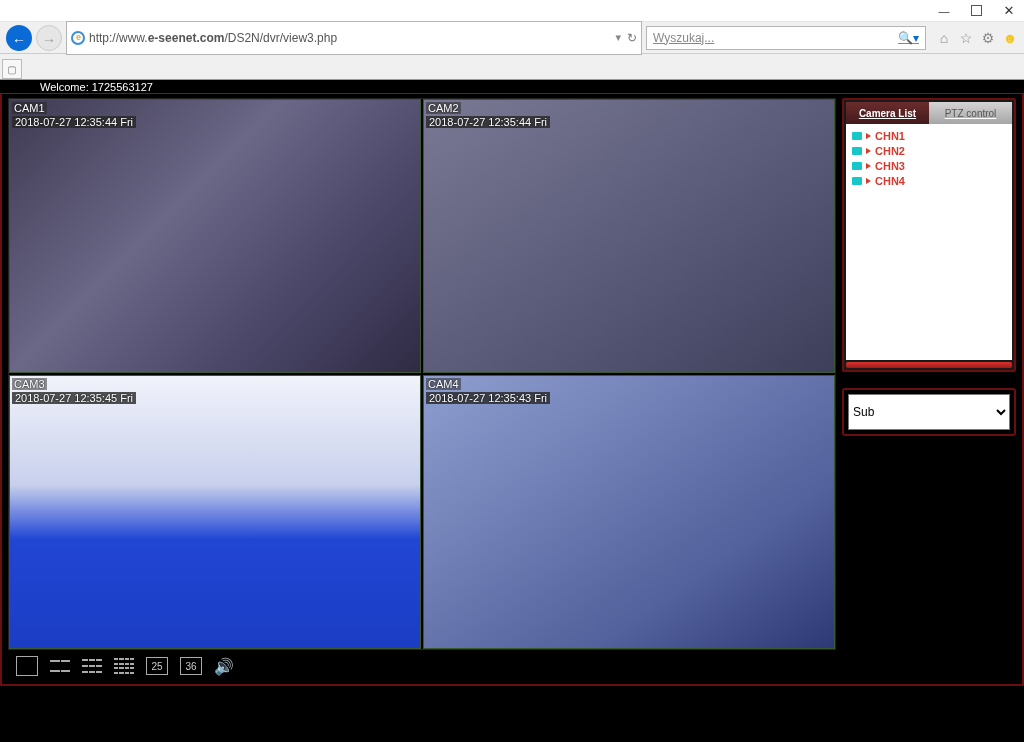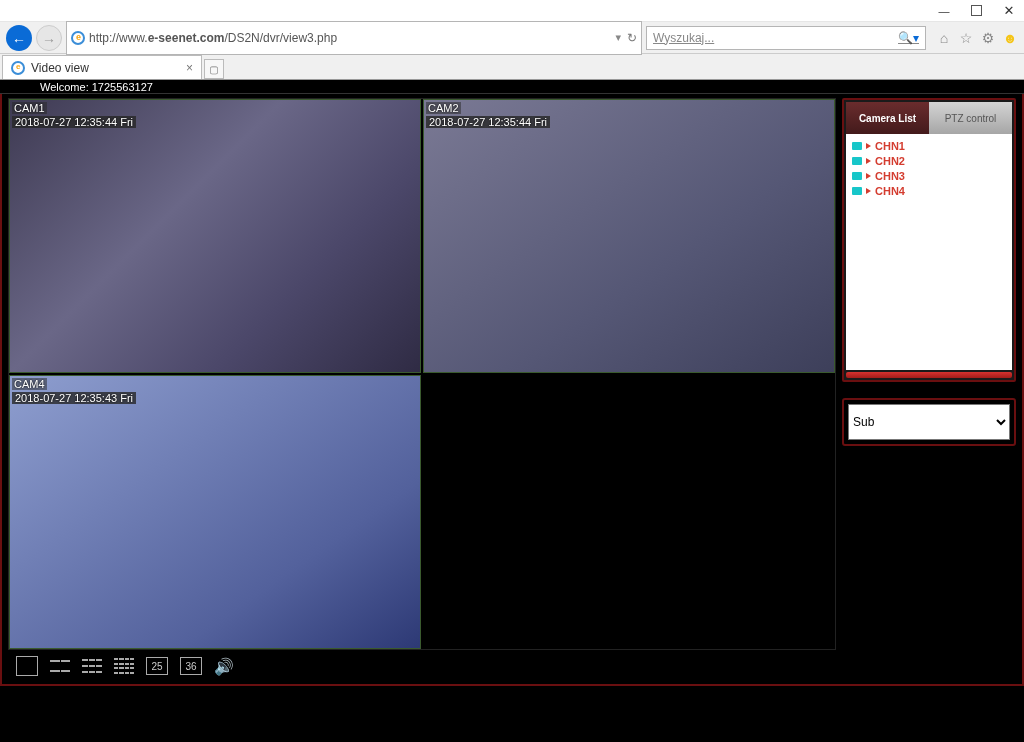--- a/index.html
+++ b/index.html
@@ -72,21 +72,21 @@
 .g-2x2,.g-3x3,.g-4x4{display:grid; gap:1px; width:20px; height:18px;}
 .g-2x2{grid-template-columns:1fr 1fr; grid-template-rows:1fr 1fr;}
 .g-3x3{grid-template-columns:1fr 1fr 1fr; grid-template-rows:1fr 1fr 1fr;}
 .g-4x4{grid-template-columns:repeat(4,1fr); grid-template-rows:repeat(4,1fr);}
 .g-2x2 i,.g-3x3 i,.g-4x4 i{ border:1px solid #aaa;}
 .g-num{ border:1px solid #aaa; width:22px; height:18px; font-size:10px; color:#ccc; display:flex; align-items:center; justify-content:center;}
 .g-spk{ color:#c74423; font-size:16px;}
 
 .side{ width:174px; display:flex; flex-direction:column; }
 .side-box{ border:2px solid #6a0f10; border-radius:2px; padding:2px; background:#1a1a1a;}
-.side-tabs{ height:32px; display:flex;}
+.side-tabs{ height:22px; display:flex;text-decoration:underline;}
 .side-tabs .t{ flex:1; display:flex; align-items:center; justify-content:center; font-size:10px; cursor:pointer; color:#e6e6e6;}
 .side-tabs .t.active{ background:linear-gradient(#6a2c2d,#431a1b); font-weight:bold; color:#fff;}
 .side-tabs .t.inactive{ background:linear-gradient(#d4d4d4,#a6a6a6); color:#555;}
 .cam-list{ background:#fff; height:236px; padding:6px 6px; display:flex; flex-direction:column; gap:3px;}
 .cam-list .row{ display:flex; align-items:center; gap:4px; font-size:11px; font-weight:bold; color:#d43c2f; cursor:pointer;}
 .cam-dot{ width:10px;height:8px; background:#17c6c9; border-radius:1px;}
 .cam-tri{ width:0; height:0; border-left:5px solid #d43c2f; border-top:3px solid transparent; border-bottom:3px solid transparent;}
 .side-btns{ height:22px; margin-top:2px; display:flex; gap:3px;}
 .side-btns button{ flex:1; font-size:11px; background:linear-gradient(#707070,#4a4a4a); color:#fff; border:1px solid #333; cursor:pointer;}
 .red-bar{ height:6px; background:linear-gradient(#d6322f,#a11c19); margin-top:2px; border-radius:2px;}
@@ -119,27 +119,20 @@
   </div>
   <div class="ie-icons">
     <span class="ic">⌂</span>
     <span class="ic">☆</span>
     <span class="ic">⚙</span>
     <span class="ic smile">☻</span>
   </div>
 </div>
 
 <div class="tabrow">
-  <div class="tab">
-    <span style="display:flex;align-items:center;gap:6px;">
-      <span class="fav"></span>
-      <span class="tx">Video view</span>
-    </span>
-    <span class="close">×</span>
-  </div>
   <div style="width:20px;height:20px;border:1px solid #bbb;background:#f7f7f7;margin:0 0 0 2px;display:flex;align-items:center;justify-content:center;font-size:10px;color:#777;">▢</div>
 </div>
 
 <div class="app">
   <div class="welcome-bar">
     <span>Welcome: 1725563127</span>
   </div>
 
 
   <div class="app-main">
@@ -149,20 +142,26 @@
         <div class="cam cam1">
           <div class="overlay">
             <span class="camname">CAM1</span><br>
             <span class="ts">2018-07-27 12:35:44 Fri</span>
           </div>
         </div>
         <div class="cam cam2">
           <div class="overlay">
             <span class="camname">CAM2</span><br>
             <span class="ts">2018-07-27 12:35:44 Fri</span>
+          </div>
+        </div>
+        <div class="cam cam3">
+          <div class="overlay">
+            <span class="camname">CAM3</span><br>
+            <span class="ts">2018-07-27 12:35:45 Fri</span>
           </div>
         </div>
         <div class="cam cam4">
           <div class="overlay">
             <span class="camname">CAM4</span><br>
             <span class="ts">2018-07-27 12:35:43 Fri</span>
           </div>
         </div>
       </div>
 

